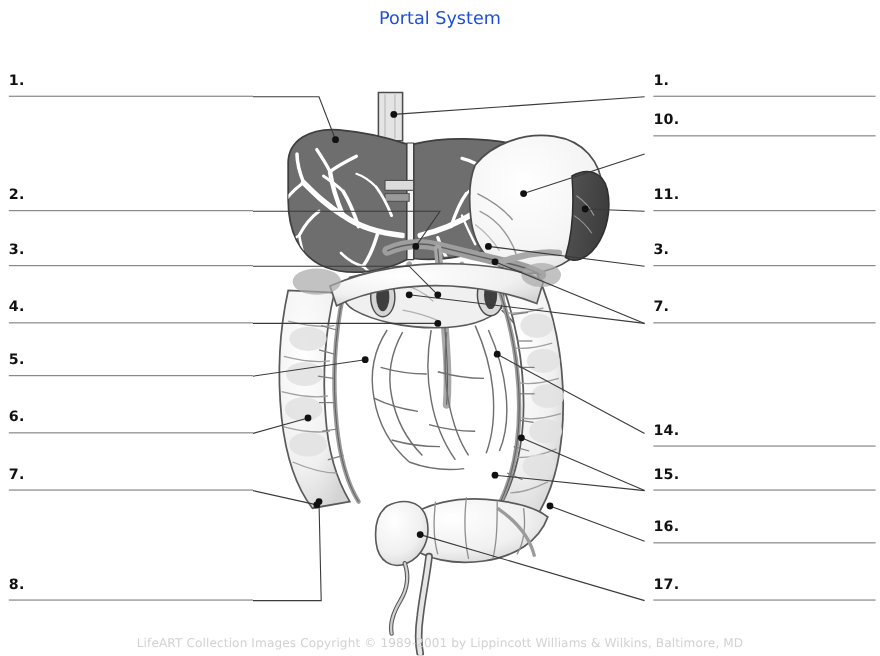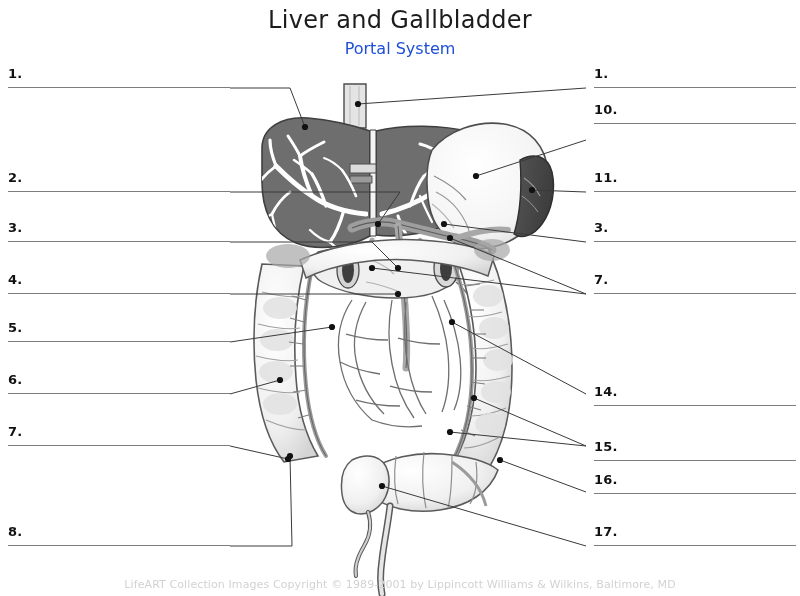--- a/index.html
+++ b/index.html
@@ -32,21 +32,20 @@
   
   #footer{position:absolute;left:0;top:578px;width:800px;text-align:center;
           font-size:11px;color:#d2d2d2;letter-spacing:.1px;}
 </style>
 </head>
 <body>
 
 <div id="page">
 
   <div id="title-block">
-    <div id="main-title">Liver and Gallbladder</div>
     <div id="sub-title">Portal System</div>
   </div>
 
   <div id="art">
   <svg width="800" height="596" viewBox="0 0 800 596" xmlns="http://www.w3.org/2000/svg">
     <defs>
       <radialGradient id="gStomach" cx="40%" cy="35%" r="75%">
         <stop offset="0%" stop-color="#ffffff"></stop>
         <stop offset="70%" stop-color="#f4f4f4"></stop>
         <stop offset="100%" stop-color="#dcdcdc"></stop>
@@ -385,21 +384,21 @@
         <span class="lbl-line"></span>
       </div>
       <div class="label-row right" style="top: 272px;">
         <span class="lbl-num">7.</span>
         <span class="lbl-line"></span>
       </div>
       <div class="label-row right" style="top: 372px; margin-top: 12px;">
         <span class="lbl-num">14.</span>
         <span class="lbl-line"></span>
       </div>
-      <div class="label-row right" style="top: 424px; margin-top: 15px;">
+      <div class="label-row right" style="top: 424px;">
         <span class="lbl-num">15.</span>
         <span class="lbl-line"></span>
       </div>
       <div class="label-row right" style="top: 472px;">
         <span class="lbl-num">16.</span>
         <span class="lbl-line"></span>
       </div>
       <div class="label-row right" style="top: 524px;">
         <span class="lbl-num">17.</span>
         <span class="lbl-line"></span>

